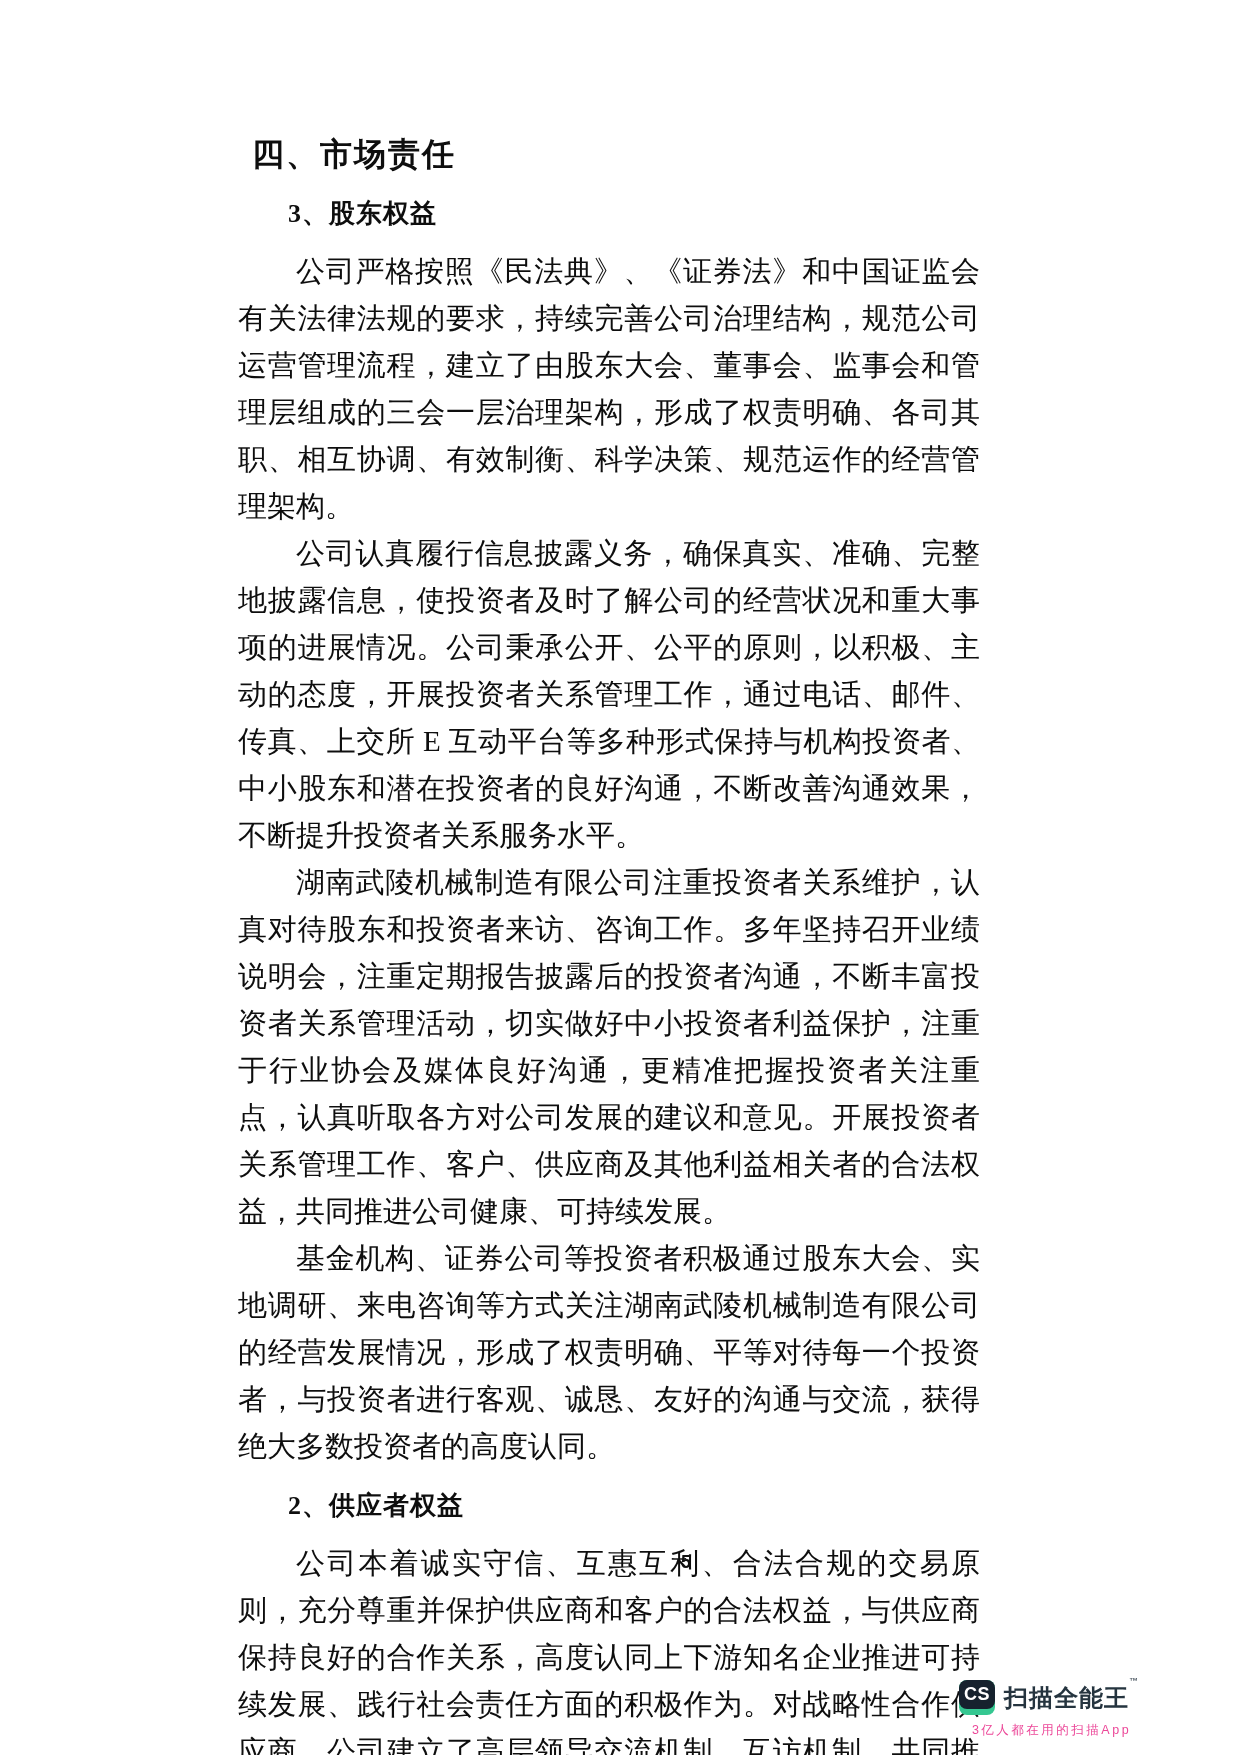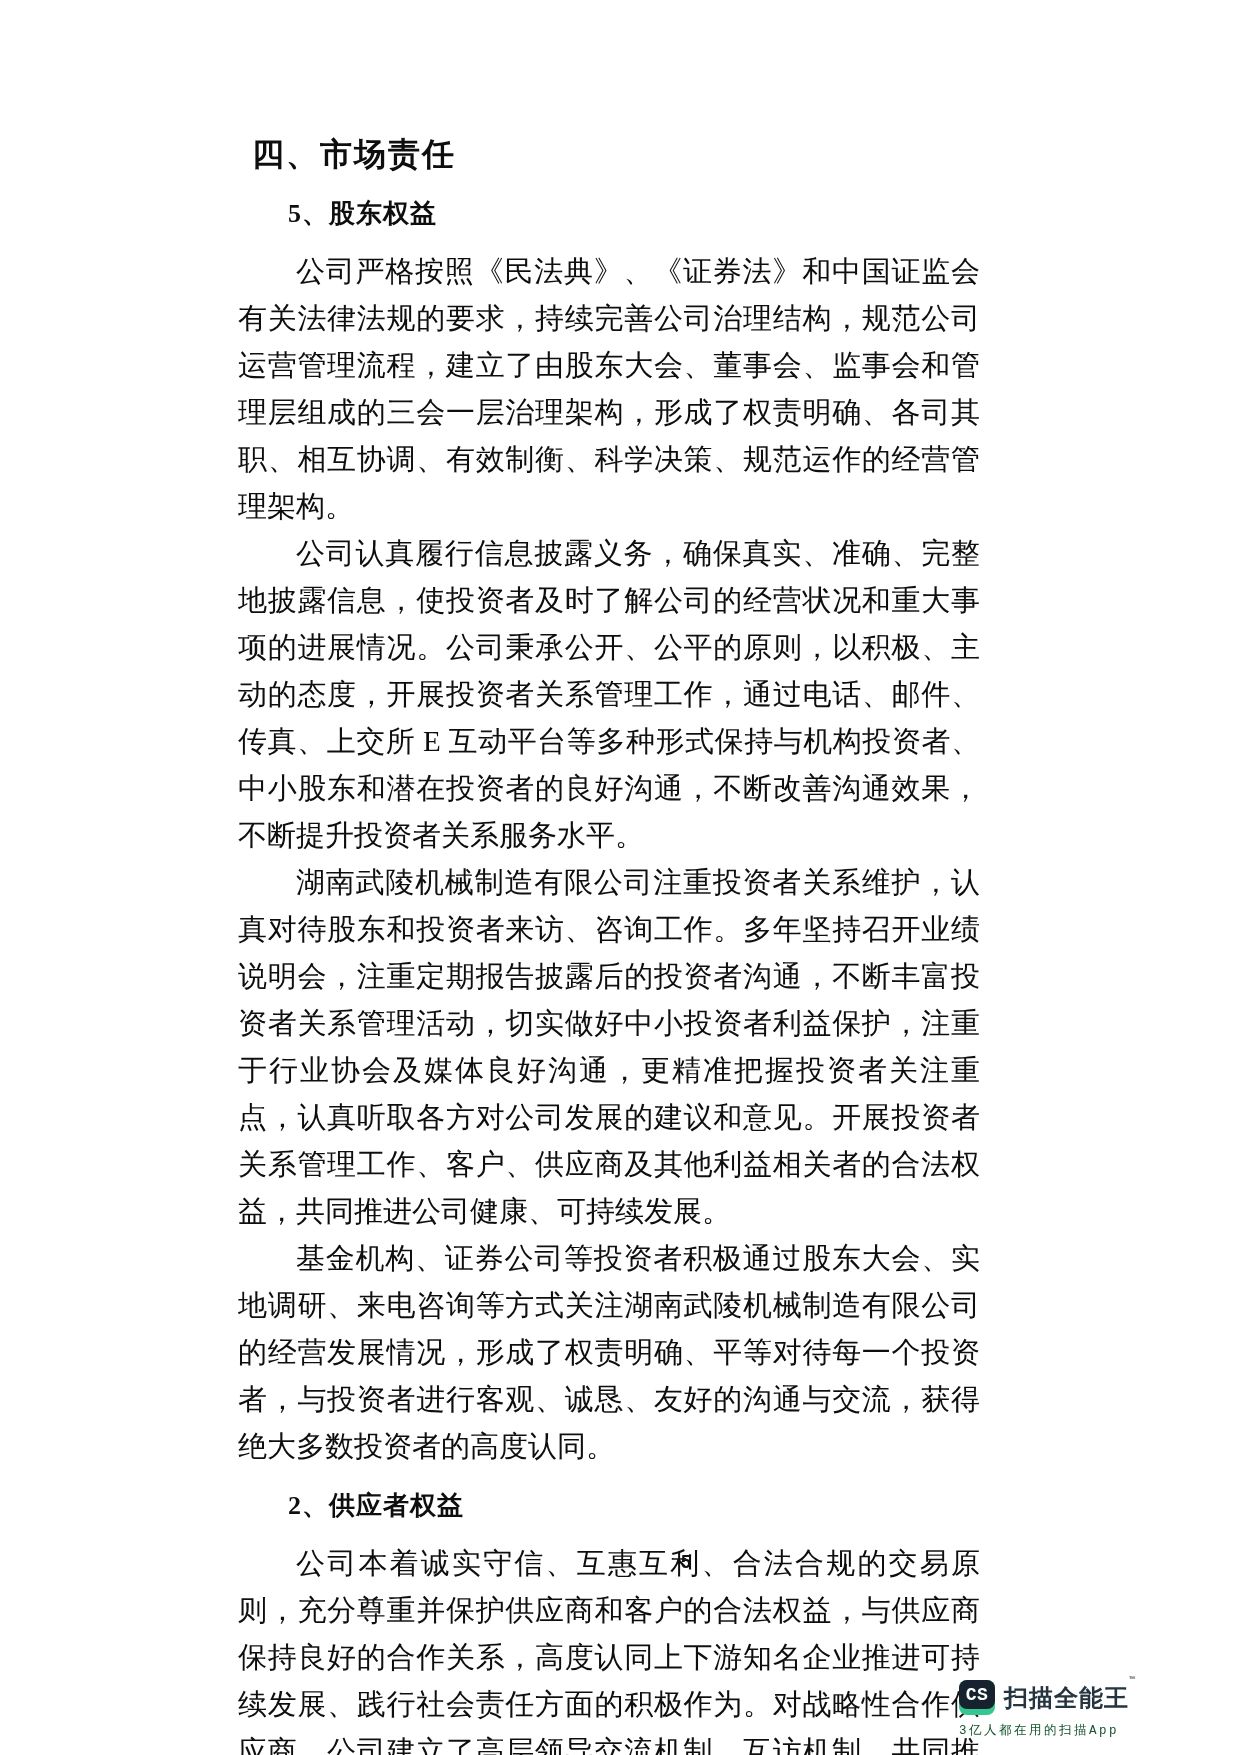--- a/index.html
+++ b/index.html
@@ -58,21 +58,21 @@
     font-size: 18px;
     font-weight: bold;
     font-family: "Liberation Sans", "DejaVu Sans", sans-serif;
     color: #111111;
   }
   .watermark {
     position: absolute;
     right: 30px;
     bottom: 16px;
     width: 185px;
-    font-family: Liberation Mono, monospace;
+    font-family: Liberation Sans, sans-serif;
   }
   .wm-row {
     display: flex;
     align-items: center;
     gap: 9px;
   }
   .cs-badge {
     position: relative;
     width: 36px;
     height: 35px;
@@ -107,35 +107,35 @@
     font-size: 9px;
     color: #55606a;
     vertical-align: top;
     position: relative;
     top: -6px;
     letter-spacing: 0;
   }
   .wm-tagline {
     margin-top: 7px;
     font-size: 12.5px;
-    color: #14532d;
+    color: #ec4899;
     letter-spacing: 2.5px;
     white-space: nowrap;
-    text-align: left;
+    text-align: center;
   }
 </style>
 </head>
 <body>
 
 <div class="page">
   <div class="content">
 
     <div class="section-heading">四、市场责任</div>
 
-    <div class="sub-heading first">5、股东权益</div>
+    <div class="sub-heading first">3、股东权益</div>
 
     <p class="para">公司严格按照《民法典》、《证券法》和中国证监会有关法律法规的要求，持续完善公司治理结构，规范公司运营管理流程，建立了由股东大会、董事会、监事会和管理层组成的三会一层治理架构，形成了权责明确、各司其职、相互协调、有效制衡、科学决策、规范运作的经营管理架构。</p>
     <p class="para">公司认真履行信息披露义务，确保真实、准确、完整地披露信息，使投资者及时了解公司的经营状况和重大事项的进展情况。公司秉承公开、公平的原则，以积极、主动的态度，开展投资者关系管理工作，通过电话、邮件、传真、上交所 E 互动平台等多种形式保持与机构投资者、中小股东和潜在投资者的良好沟通，不断改善沟通效果，不断提升投资者关系服务水平。</p>
     <p class="para">湖南武陵机械制造有限公司注重投资者关系维护，认真对待股东和投资者来访、咨询工作。多年坚持召开业绩说明会，注重定期报告披露后的投资者沟通，不断丰富投资者关系管理活动，切实做好中小投资者利益保护，注重于行业协会及媒体良好沟通，更精准把握投资者关注重点，认真听取各方对公司发展的建议和意见。开展投资者关系管理工作、客户、供应商及其他利益相关者的合法权益，共同推进公司健康、可持续发展。</p>
     <p class="para">基金机构、证券公司等投资者积极通过股东大会、实地调研、来电咨询等方式关注湖南武陵机械制造有限公司的经营发展情况，形成了权责明确、平等对待每一个投资者，与投资者进行客观、诚恳、友好的沟通与交流，获得绝大多数投资者的高度认同。</p>
 
     <div class="sub-heading">2、供应者权益</div>
 
     <p class="para">公司本着诚实守信、互惠互利、合法合规的交易原则，充分尊重并保护供应商和客户的合法权益，与供应商保持良好的合作关系，高度认同上下游知名企业推进可持续发展、践行社会责任方面的积极作为。对战略性合作供应商，公司建立了高层领导交流机制、互访机制，共同推进公司健康、社会责任展开更加全面、更加深入的有益交流。</p>
 

